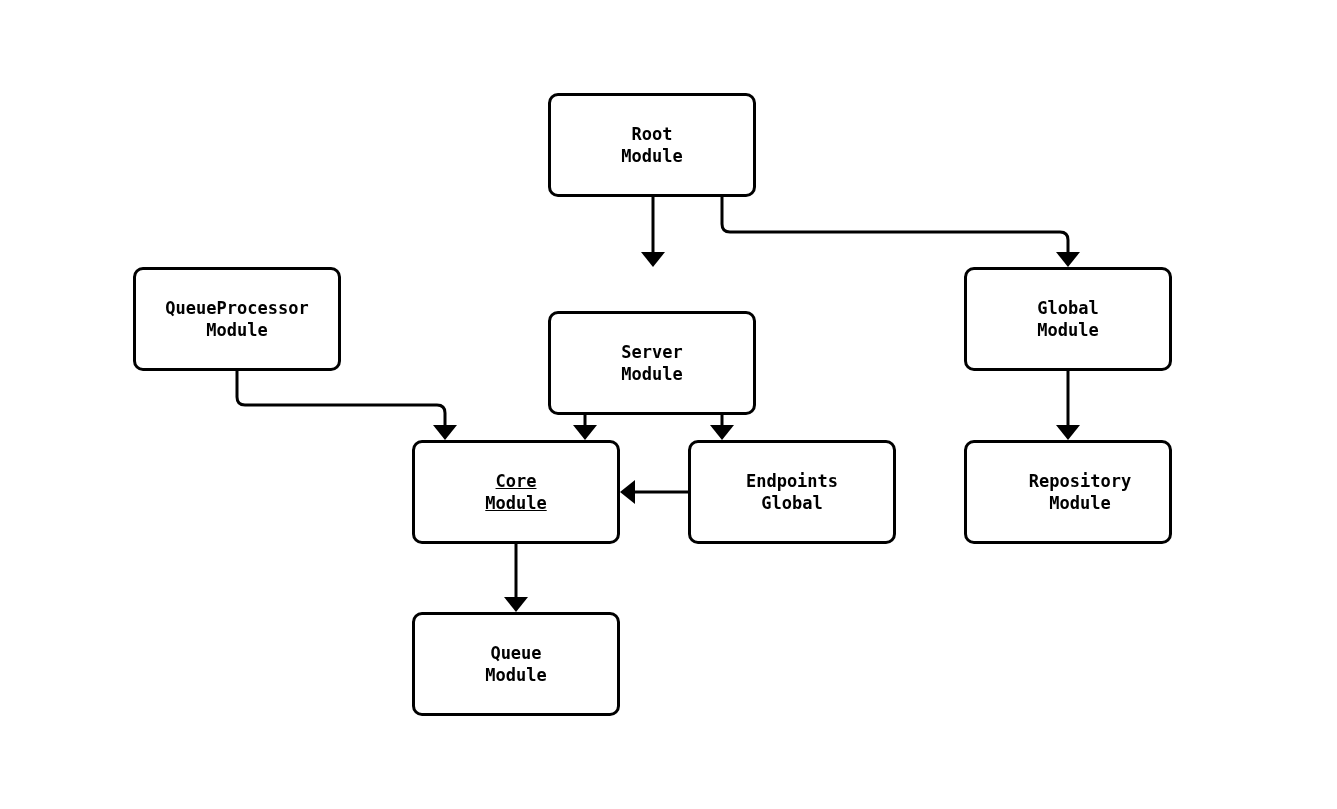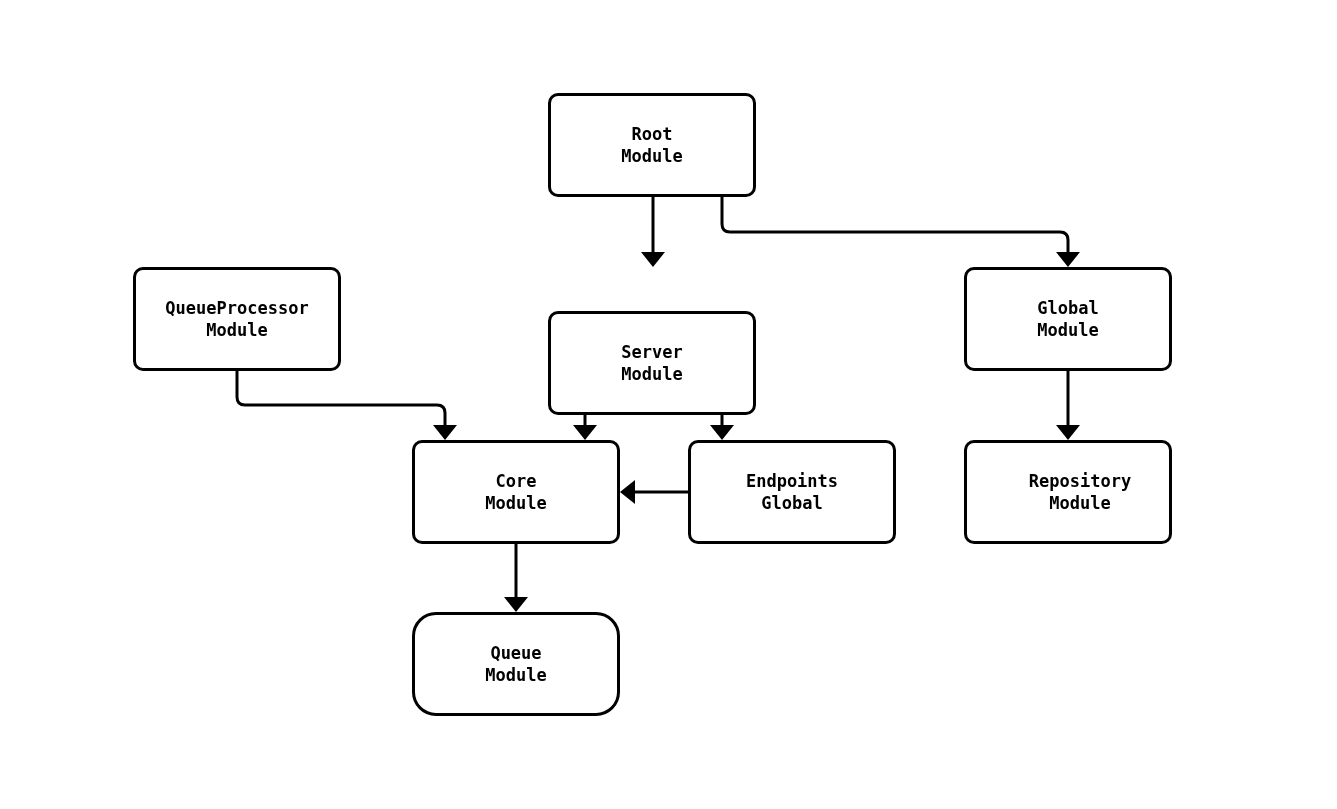--- a/index.html
+++ b/index.html
@@ -50,24 +50,24 @@
     color: var(--stroke);
     text-align: center;
     white-space: pre-line;
   }
 
   
   .pos-root           { left: 548px; top: 93px;  }
   .pos-queueprocessor { left: 133px; top: 267px; }
   .pos-server         { left: 548px; top: 267px; margin-top: 44px; }
   .pos-global         { left: 964px; top: 267px; }
-  .pos-core           { left: 412px; top: 440px; }
+  .pos-core           { left: 412px; top: 440px; text-decoration: underline; }
   .pos-endpoints      { left: 688px; top: 440px; }
   .pos-repository     { left: 964px; top: 440px; padding-left: 24px; }
-  .pos-queue          { left: 412px; top: 612px; border-radius: 24px; }
+  .pos-queue          { left: 412px; top: 612px; }
 </style>
 </head>
 <body>
 
 <div class="canvas">
 
   <svg class="edges-layer" viewBox="0 0 1337 809" xmlns="http://www.w3.org/2000/svg" aria-hidden="true">
 
     <g>
       <path class="edge-line" d="M653,197 L653,253"></path>

